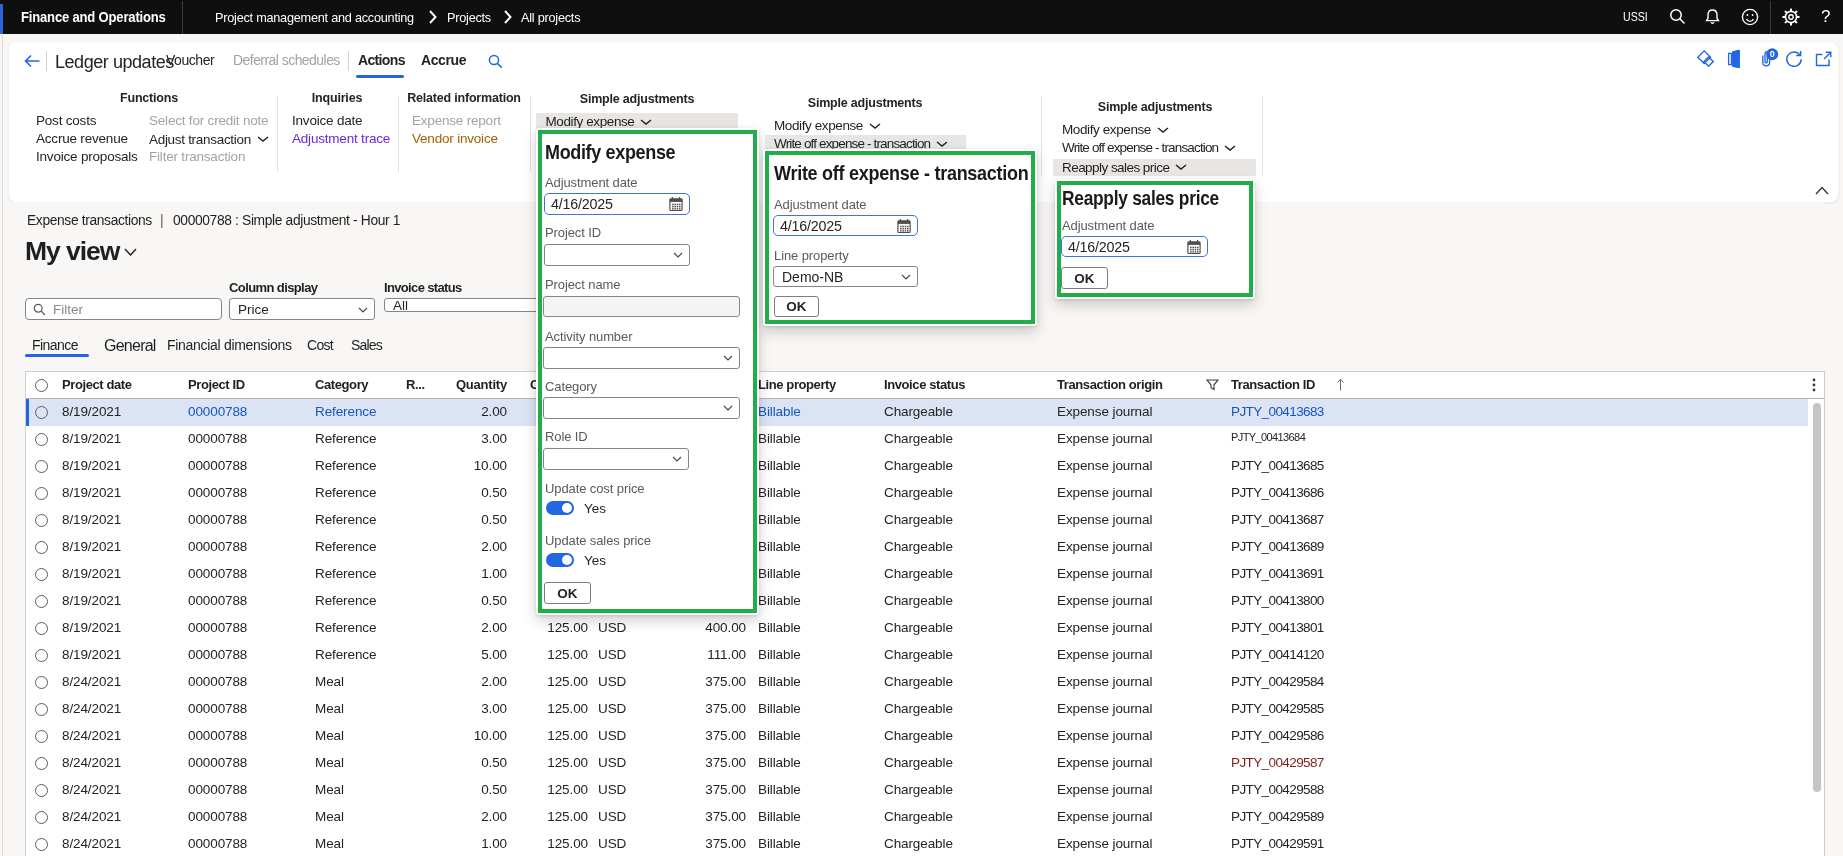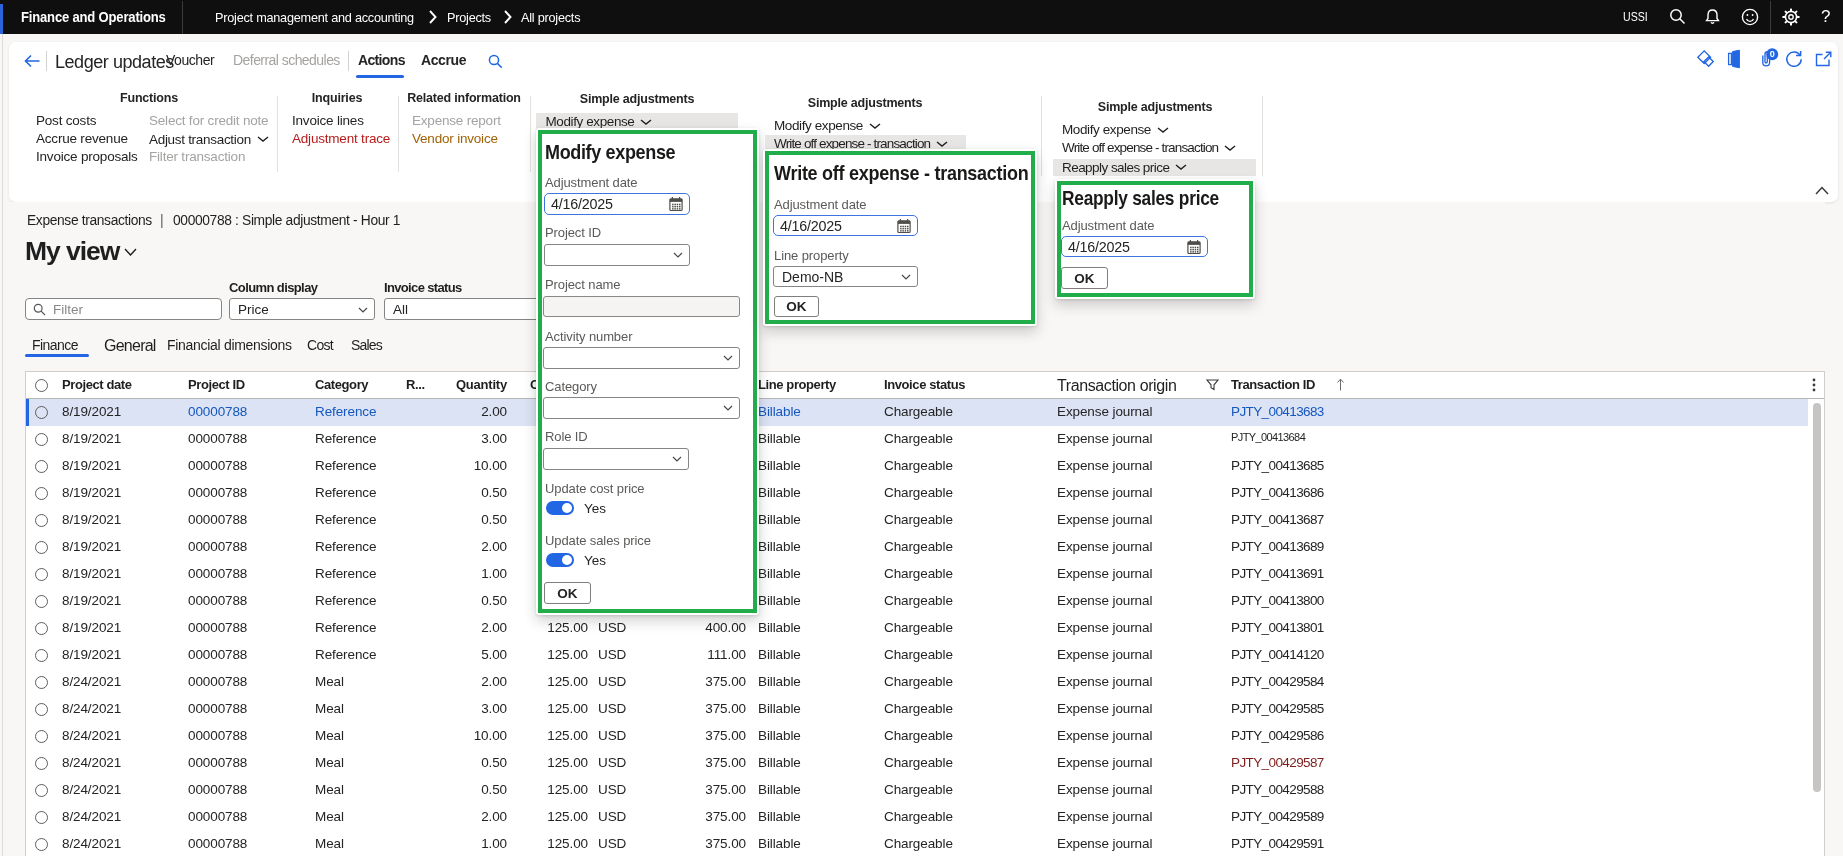--- a/index.html
+++ b/index.html
@@ -125,22 +125,22 @@
 <div class="gtxt" style="left:36px;top:113px;color:#242424">Post costs</div>
 <div class="gtxt" style="left:36px;top:131px;color:#242424">Accrue revenue</div>
 <div class="gtxt" style="left:36px;top:149px;color:#242424">Invoice proposals</div>
 <div class="gtxt" style="left:149px;top:113px;color:#a5a3a1">Select for credit note</div>
 <div class="aitem" style="left:149px;top:130px">Adjust transaction <svg style="" width="12" height="6" viewBox="0 0 12 6">
       <polyline points="1,1 6.0,5 11,1" fill="none" stroke="#201f1e" stroke-width="1.4"></polyline>
     </svg></div>
 <div class="gtxt" style="left:149px;top:149px;color:#a5a3a1">Filter transaction</div>
 <div class="abs" style="left:277px;top:96px;width:1px;height:76px;background:#e2e1df"></div>
 <div class="ghdr" style="left:227.0px;top:91px;width:220px">Inquiries</div>
-<div class="gtxt" style="left:292px;top:113px;color:#242424">Invoice lines</div>
-<div class="gtxt" style="left:292px;top:131px;color:#b91c1c">Adjustment trace</div>
+<div class="gtxt" style="left:292px;top:113px;color:#242424">Invoice date</div>
+<div class="gtxt" style="left:292px;top:131px;color:#6d28d9">Adjustment trace</div>
 <div class="abs" style="left:398px;top:96px;width:1px;height:76px;background:#e2e1df"></div>
 <div class="ghdr" style="left:354.0px;top:91px;width:220px">Related information</div>
 <div class="gtxt" style="left:412px;top:113px;color:#a5a3a1">Expense report</div>
 <div class="gtxt" style="left:412px;top:131px;color:#a16207">Vendor invoice</div>
 <div class="abs" style="left:530px;top:96px;width:1px;height:76px;background:#e2e1df"></div>
 <div class="abs" style="left:1041px;top:96px;width:1px;height:80px;background:#e2e1df"></div>
 <div class="abs" style="left:1262px;top:96px;width:1px;height:80px;background:#e2e1df"></div>
 <div class="abs" style="left:2px;top:202px;width:1823px;height:654px;background:#f8f7f5"></div>
 <div class="abs" style="left:2px;top:34px;width:1px;height:822px;background:#dddcda"></div>
 <div class="abs" style="left:27px;top:213px;font-size:13.8px;color:#1f1f1f;letter-spacing:-0.35px">Expense transactions</div>
@@ -164,40 +164,40 @@
     <div style="position:absolute;left:27px;top:50%;transform:translateY(-50%);font-size:13.5px;color:#8a8886">Filter</div>
   </div>
 <div class="abs" style="left:229px;top:298px;width:146px;height:22px;background:#fff;border:1px solid #878583;border-radius:3px">
     <div style="position:absolute;left:8px;top:50%;transform:translateY(-50%);font-size:13.5px;color:#242424">Price</div>
     <div style="position:absolute;right:6px;top:8px">
       <svg style="" width="10" height="6" viewBox="0 0 10 6">
         <polyline points="1,1 5.0,5 9,1" fill="none" stroke="#4a4846" stroke-width="1.2"></polyline>
       </svg>
     </div>
   </div>
-<div class="abs" style="left:384px;top:298px;width:162px;height:22px;background:#fff;border:1px solid #878583;border-radius:3px">
+<div class="abs" style="left:384px;top:298px;width:162px;height:14px;background:#fff;border:1px solid #878583;border-radius:3px">
     <div style="position:absolute;left:8px;top:50%;transform:translateY(-50%);font-size:13.5px;color:#242424">All</div>
   </div>
 <div class="abs" style="left:32px;top:337px;font-size:14px;color:#1f1f1f;letter-spacing:-0.55px">Finance</div>
 <div class="abs" style="left:25px;top:354px;width:64px;height:3px;background:#2266e3;border-radius:2px"></div>
 <div class="abs" style="left:104px;top:337px;font-size:16px;color:#1f1f1f;letter-spacing:-0.75px">General</div>
 <div class="abs" style="left:167px;top:337px;font-size:14px;color:#1f1f1f;letter-spacing:-0.3px">Financial dimensions</div>
 <div class="abs" style="left:307px;top:337px;font-size:14px;color:#1f1f1f;letter-spacing:-0.7px">Cost</div>
 <div class="abs" style="left:351px;top:337px;font-size:14px;color:#1f1f1f;letter-spacing:-0.8px">Sales</div>
 <div class="abs" style="left:25px;top:371px;width:1800px;height:485px;background:#fff;border-left:1px solid #cfcecd;border-top:1px solid #cfcecd;border-right:1px solid #cfcecd"></div>
 <div class="abs" style="left:34.5px;top:378.5px;width:13.0px;height:13.0px;border:1.5px solid #5f5d5b;border-radius:50%"></div>
 <div class="abs" style="left:62px;top:377px;font-size:13px;font-weight:700;color:#1f1f1f;letter-spacing:-0.4px;white-space:nowrap">Project date</div>
 <div class="abs" style="left:188px;top:377px;font-size:13px;font-weight:700;color:#1f1f1f;letter-spacing:-0.4px;white-space:nowrap">Project ID</div>
 <div class="abs" style="left:315px;top:377px;font-size:13px;font-weight:700;color:#1f1f1f;letter-spacing:-0.4px;white-space:nowrap">Category</div>
 <div class="abs" style="left:406px;top:377px;font-size:13px;font-weight:700;color:#1f1f1f;letter-spacing:-0.4px;white-space:nowrap">R...</div>
 <div class="abs" style="left:407px;top:377px;width:100px;text-align:right;font-size:13px;font-weight:700;color:#1f1f1f;letter-spacing:-0.2px">Quantity</div>
 <div class="abs" style="left:530px;top:377px;font-size:13px;font-weight:700;color:#1f1f1f;letter-spacing:-0.4px;white-space:nowrap">C...</div>
 <div class="abs" style="left:758px;top:377px;font-size:13px;font-weight:700;color:#1f1f1f;letter-spacing:-0.4px;white-space:nowrap">Line property</div>
 <div class="abs" style="left:884px;top:377px;font-size:13px;font-weight:700;color:#1f1f1f;letter-spacing:-0.4px;white-space:nowrap">Invoice status</div>
-<div class="abs" style="left:1057px;top:377px;font-size:16px;font-weight:400;color:#1f1f1f;letter-spacing:-0.4px;white-space:nowrap">Transaction origin</div>
+<div class="abs" style="left:1057px;top:377px;font-size:13px;font-weight:700;color:#1f1f1f;letter-spacing:-0.4px;white-space:nowrap">Transaction origin</div>
 <div class="abs" style="left:1206px;top:379px">
     <svg style="" width="13" height="12" viewBox="0 0 13 12">
       <path d="M1 1 L12 1 L8 5.8 L8 10.5 L5 8.8 L5 5.8 Z" fill="none" stroke="#3b3a39" stroke-width="1.1"></path>
     </svg>
   </div>
 <div class="abs" style="left:1231px;top:377px;font-size:13px;font-weight:700;color:#1f1f1f;letter-spacing:-0.4px;white-space:nowrap">Transaction ID</div>
 <div class="abs" style="left:1336px;top:378px">
     <svg style="" width="9" height="13" viewBox="0 0 9 13">
       <path d="M4.5 12.5 L4.5 1.5 M1.5 4.5 L4.5 1.2 L7.5 4.5" fill="none" stroke="#6b6966" stroke-width="1"></path>
     </svg>

